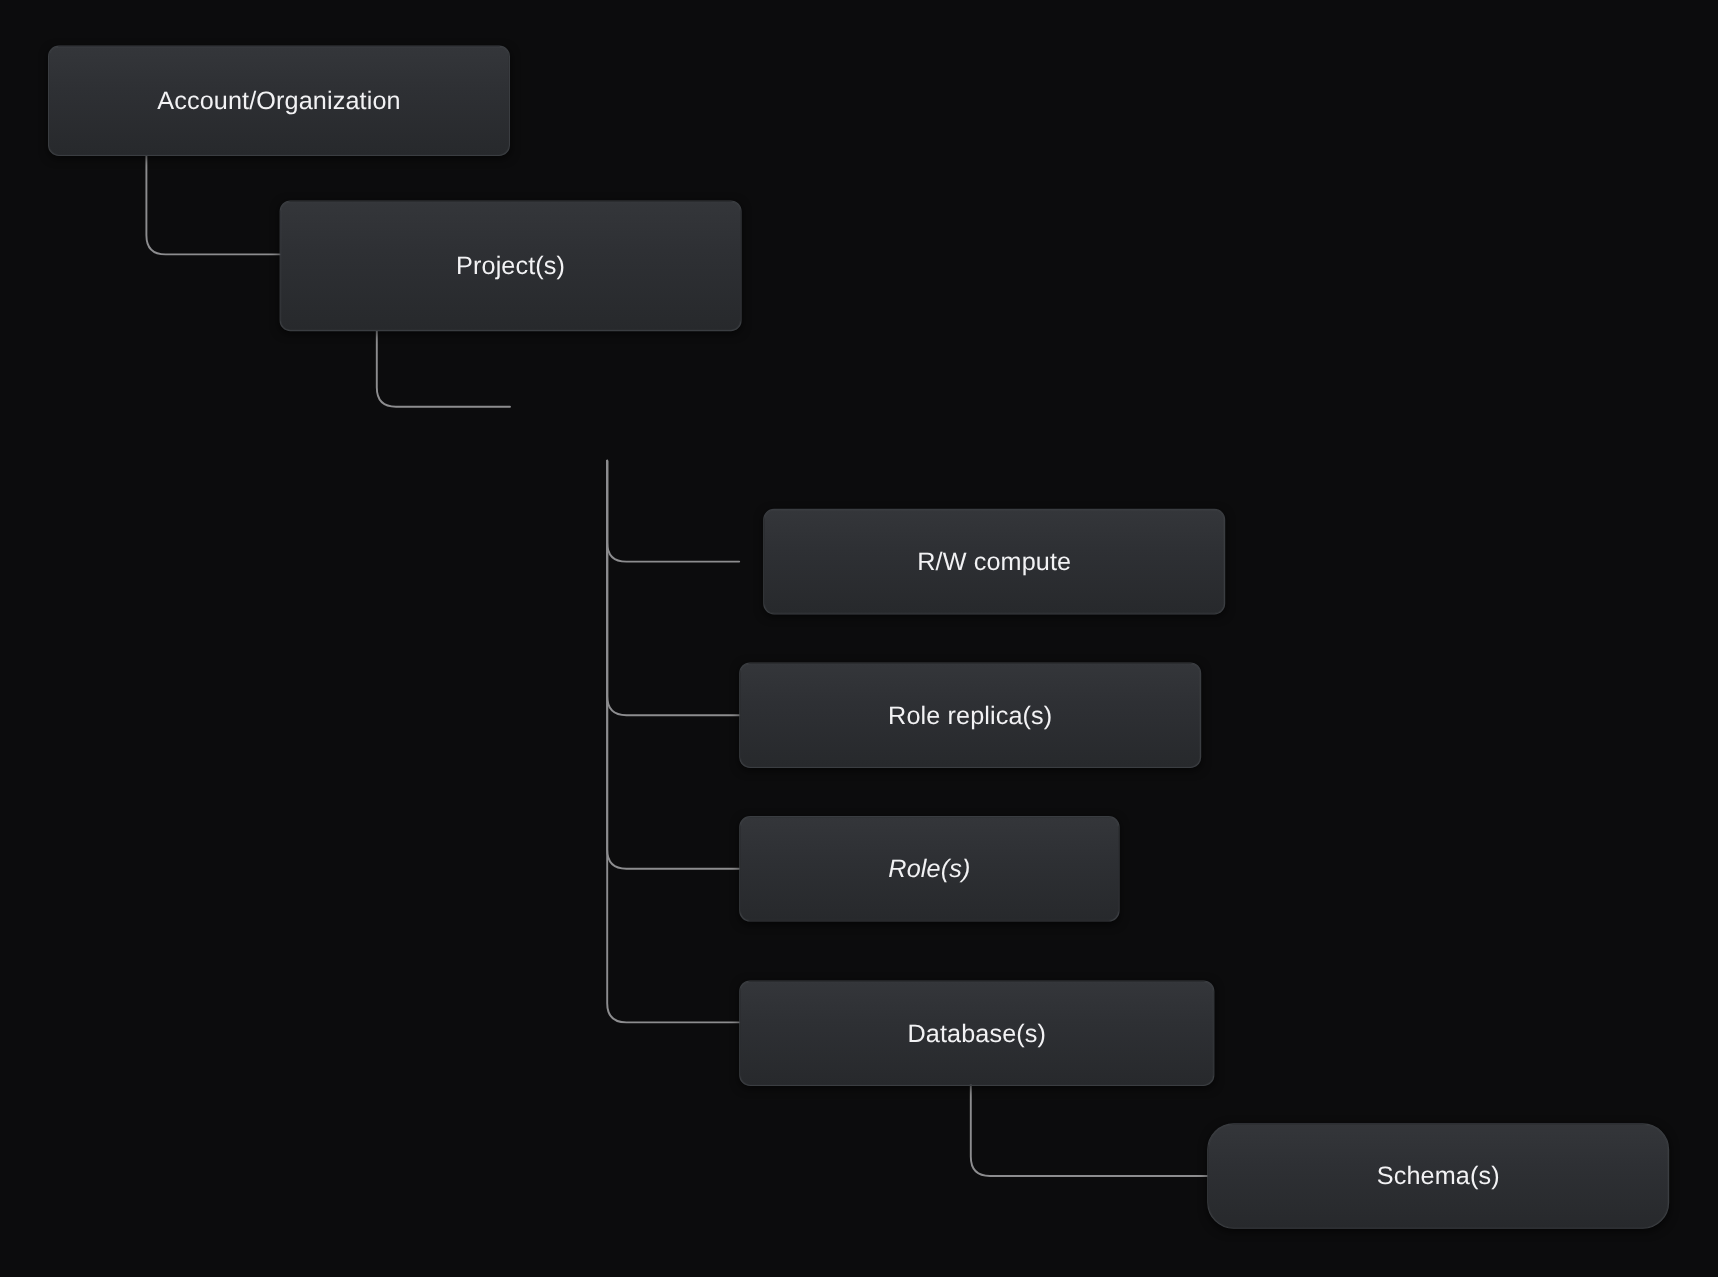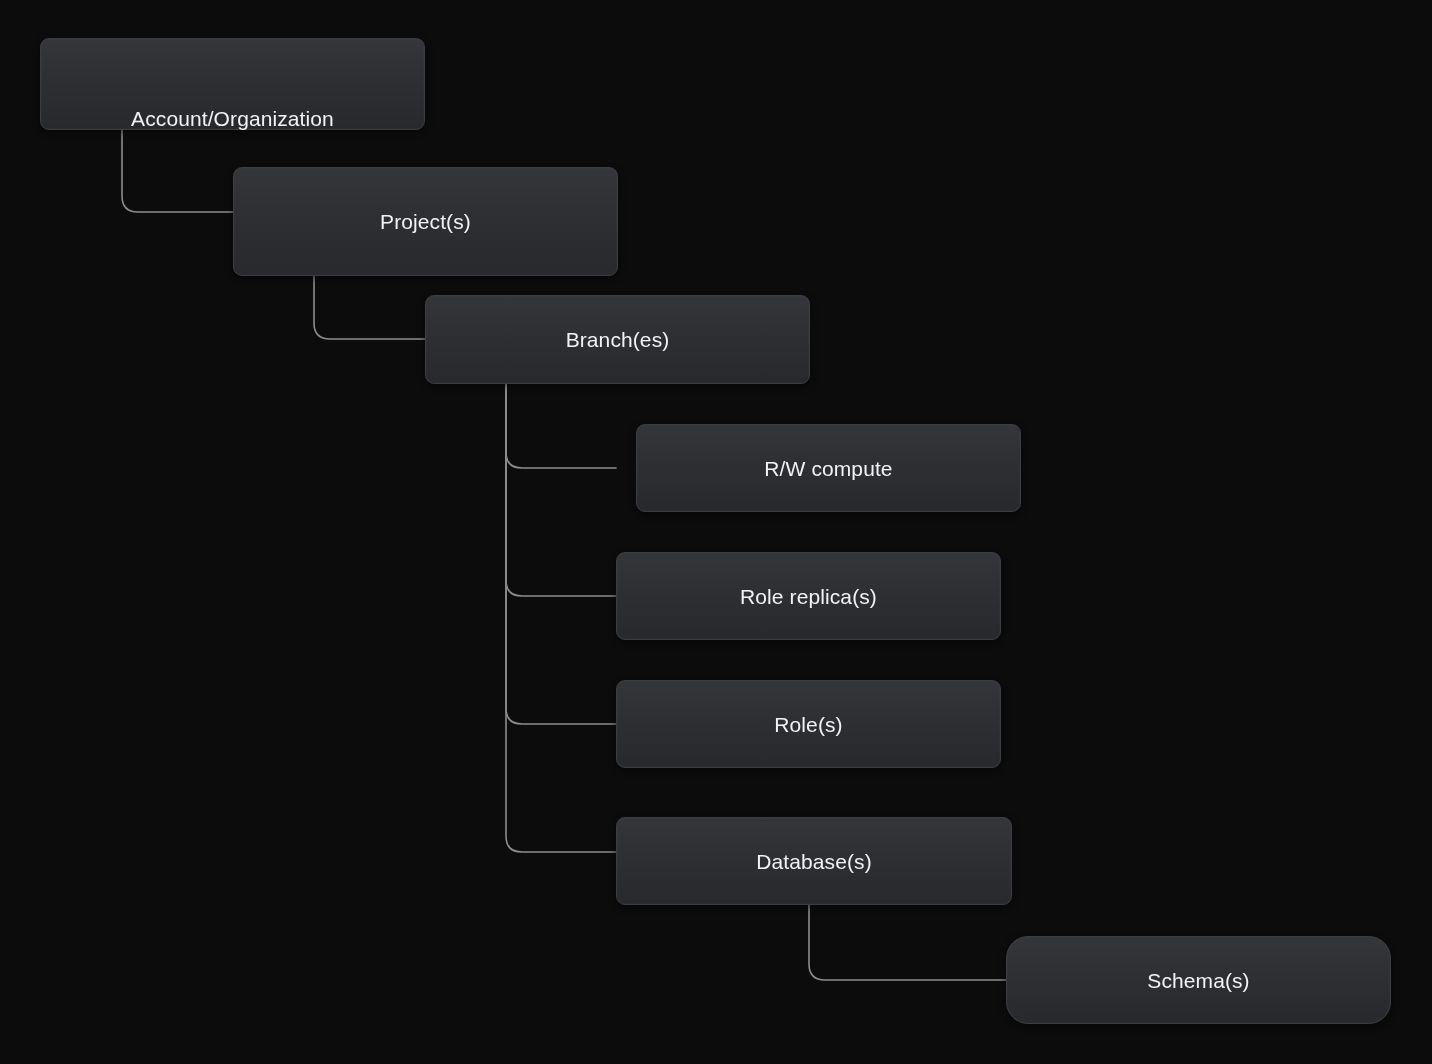--- a/index.html
+++ b/index.html
@@ -56,41 +56,38 @@
         <path d="M 122 130 L 122 196 Q 122 212 138 212 L 233 212"></path>
         <path d="M 314 256 L 314 323 Q 314 339 330 339 L 425 339"></path>
         <path d="M 506 384 L 506 452 Q 506 468 522 468 L 616 468"></path>
         <path d="M 506 384 L 506 580 Q 506 596 522 596 L 616 596"></path>
         <path d="M 506 384 L 506 708 Q 506 724 522 724 L 616 724"></path>
         <path d="M 506 384 L 506 836 Q 506 852 522 852 L 616 852"></path>
         <path d="M 809 896 L 809 964 Q 809 980 825 980 L 1006 980"></path>
       </g>
   </svg>
 
-  <div class="node" style="left: 40px; top: 38px; width: 385px; height: 92px; align-items: flex-end;">
+  <div class="node" style="left: 40px; top: 38px; width: 385px; height: 92px;">
     <span class="node-label">Account/Organization</span>
   </div>
 
   <div class="node" style="left: 233px; top: 167px; width: 385px; height: 109px;">
     <span class="node-label">Project(s)</span>
   </div>
 
-  <div class="node" style="left: 425px; top: 295px; width: 385px; height: 89px;">
-    <span class="node-label">Branch(es)</span>
-  </div>
 
   <div class="node" style="left: 636px; top: 424px; width: 385px; height: 88px;">
     <span class="node-label">R/W compute</span>
   </div>
 
   <div class="node" style="left: 616px; top: 552px; width: 385px; height: 88px;">
     <span class="node-label">Role replica(s)</span>
   </div>
 
-  <div class="node" style="left: 616px; top: 680px; width: 385px; height: 88px;">
+  <div class="node" style="left: 616px; top: 680px; width: 317px; height: 88px; font-style: italic;">
     <span class="node-label">Role(s)</span>
   </div>
 
   <div class="node" style="left: 616px; top: 817px; width: 396px; height: 88px;">
     <span class="node-label">Database(s)</span>
   </div>
 
   <div class="node" style="left: 1006px; top: 936px; width: 385px; height: 88px; border-radius: 22px;">
     <span class="node-label">Schema(s)</span>
   </div>

